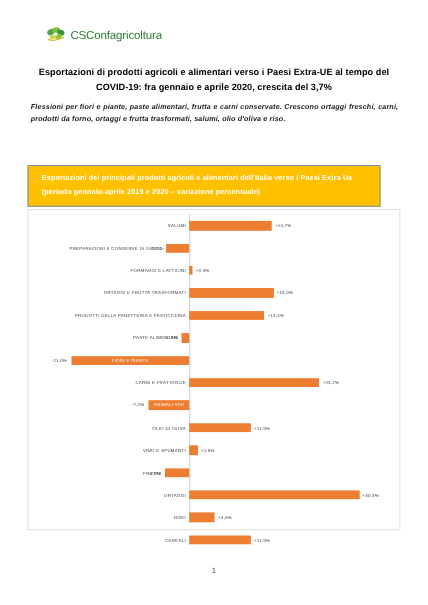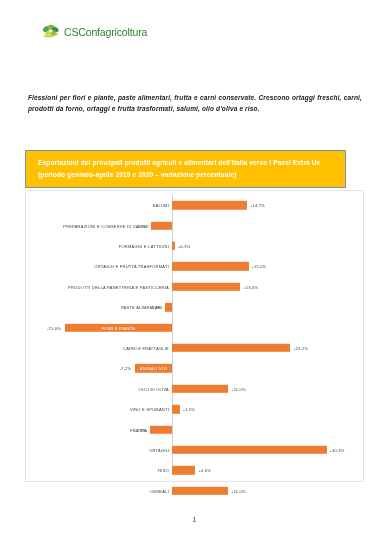--- a/index.html
+++ b/index.html
@@ -117,20 +117,21 @@
         <ellipse cx="28" cy="13" rx="7.2" ry="5.2" transform="rotate(26 28 13)" fill="#3f9140"></ellipse>
         <ellipse cx="22" cy="20" rx="8" ry="5.4" transform="rotate(12 22 20)" fill="#8cc63e"></ellipse>
         <ellipse cx="13" cy="21" rx="6.5" ry="4.6" transform="rotate(-20 13 21)" fill="#c9d94a"></ellipse>
         <path d="M4 26 Q16 31 33 22" stroke="#d9b726" stroke-width="2.4" fill="none" stroke-linecap="round"></path>
         <ellipse cx="18" cy="16" rx="3.4" ry="2.6" fill="#ffffff"></ellipse>
       </svg>
     </span>
     <span class="logo-text">CSConfagricoltura</span>
   </div>
 
+  <div class="doc-title">Esportazioni di prodotti agricoli e alimentari verso i Paesi Extra-UE al tempo del COVID-19: fra gennaio e aprile 2020, crescita del 3,7%</div>
 
   <div class="doc-sub">Flessioni per fiori e piante, paste alimentari, frutta e carni conservate. Crescono ortaggi freschi, carni, prodotti da forno, ortaggi e frutta trasformati, salumi, olio d'oliva e riso.</div>
 
   <div class="caption-box">Esportazioni dei principali prodotti agricoli e alimentari dell'Italia verso i Paesi Extra Ue (periodo gennaio-aprile 2019 e 2020 – variazione percentuale)</div>
 
   <div class="chart-frame">
     <div class="plot" id="plot">
       <div class="zero-axis" id="zero-axis" style="left: 146px;"></div>
     <div class="row" style="top: 4px;">
           <div class="bar" style="left: 146px; width: 74.97px;"></div>

